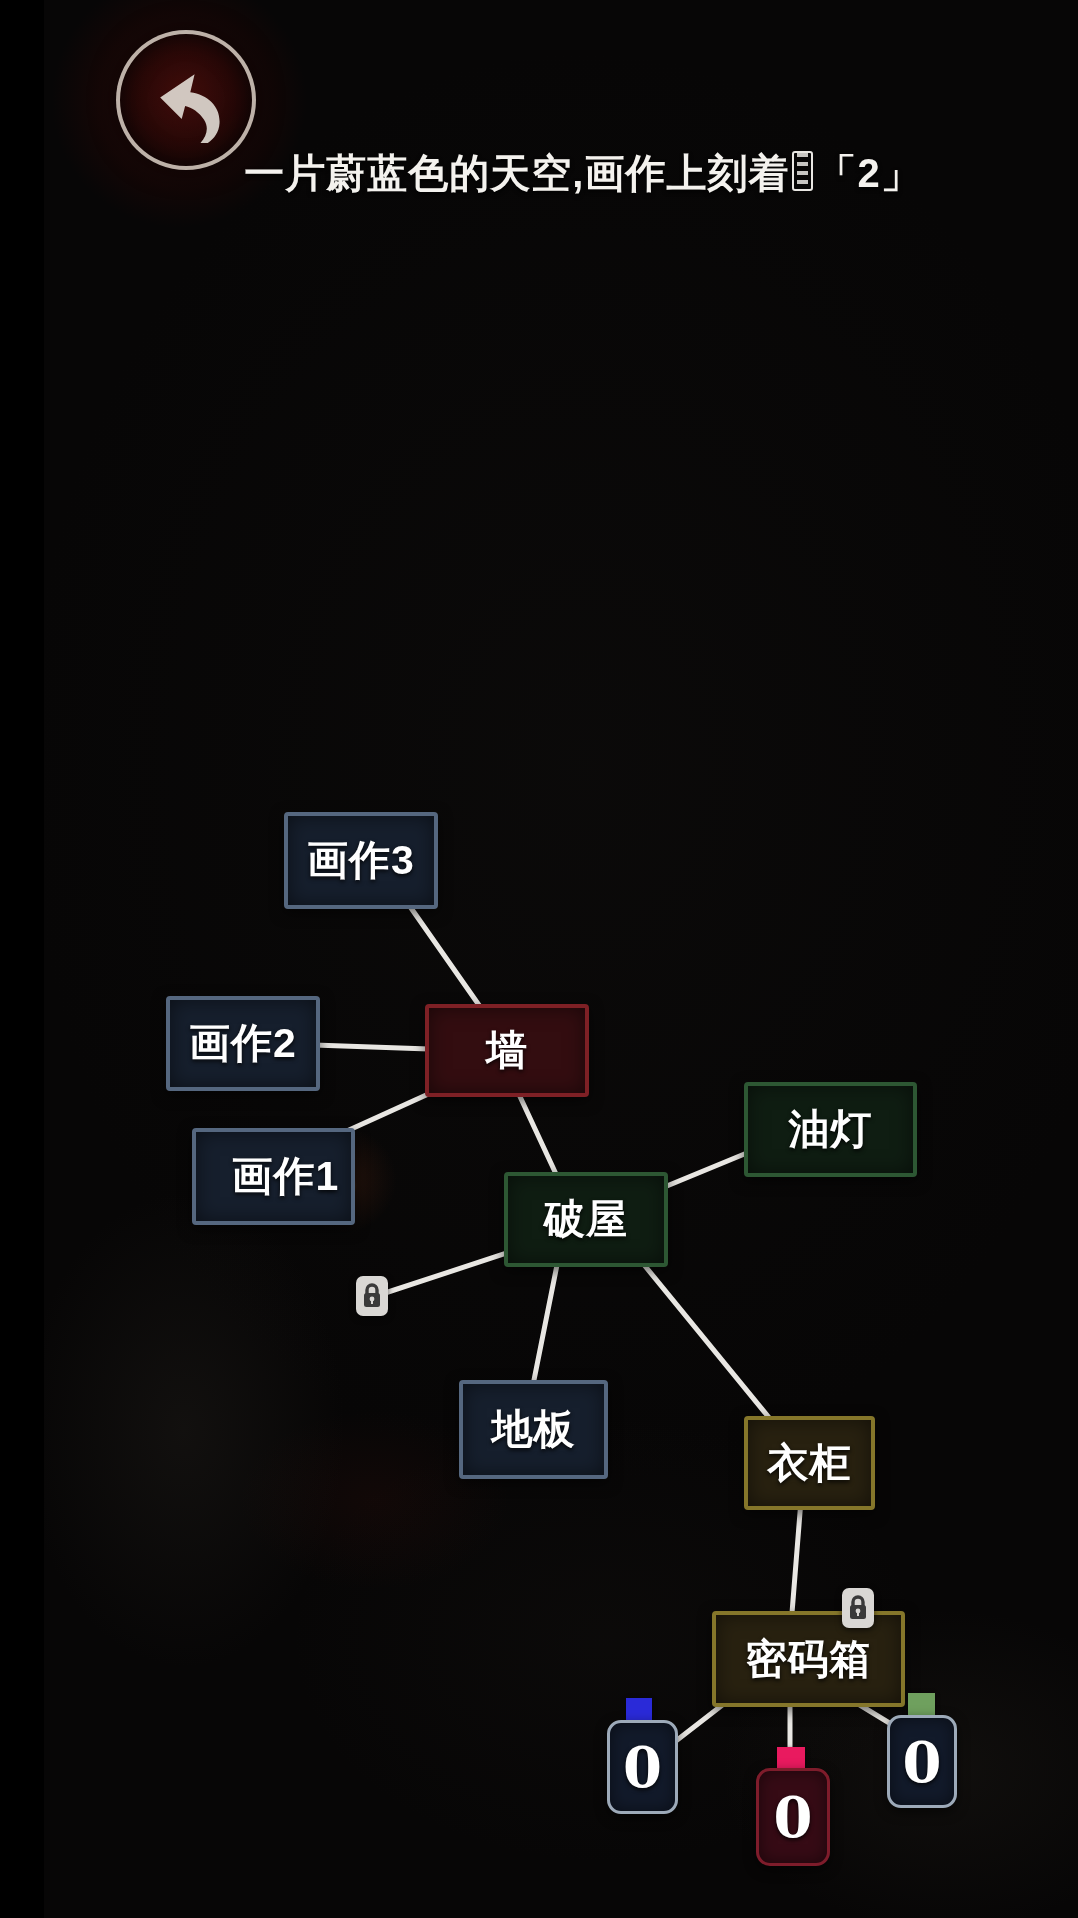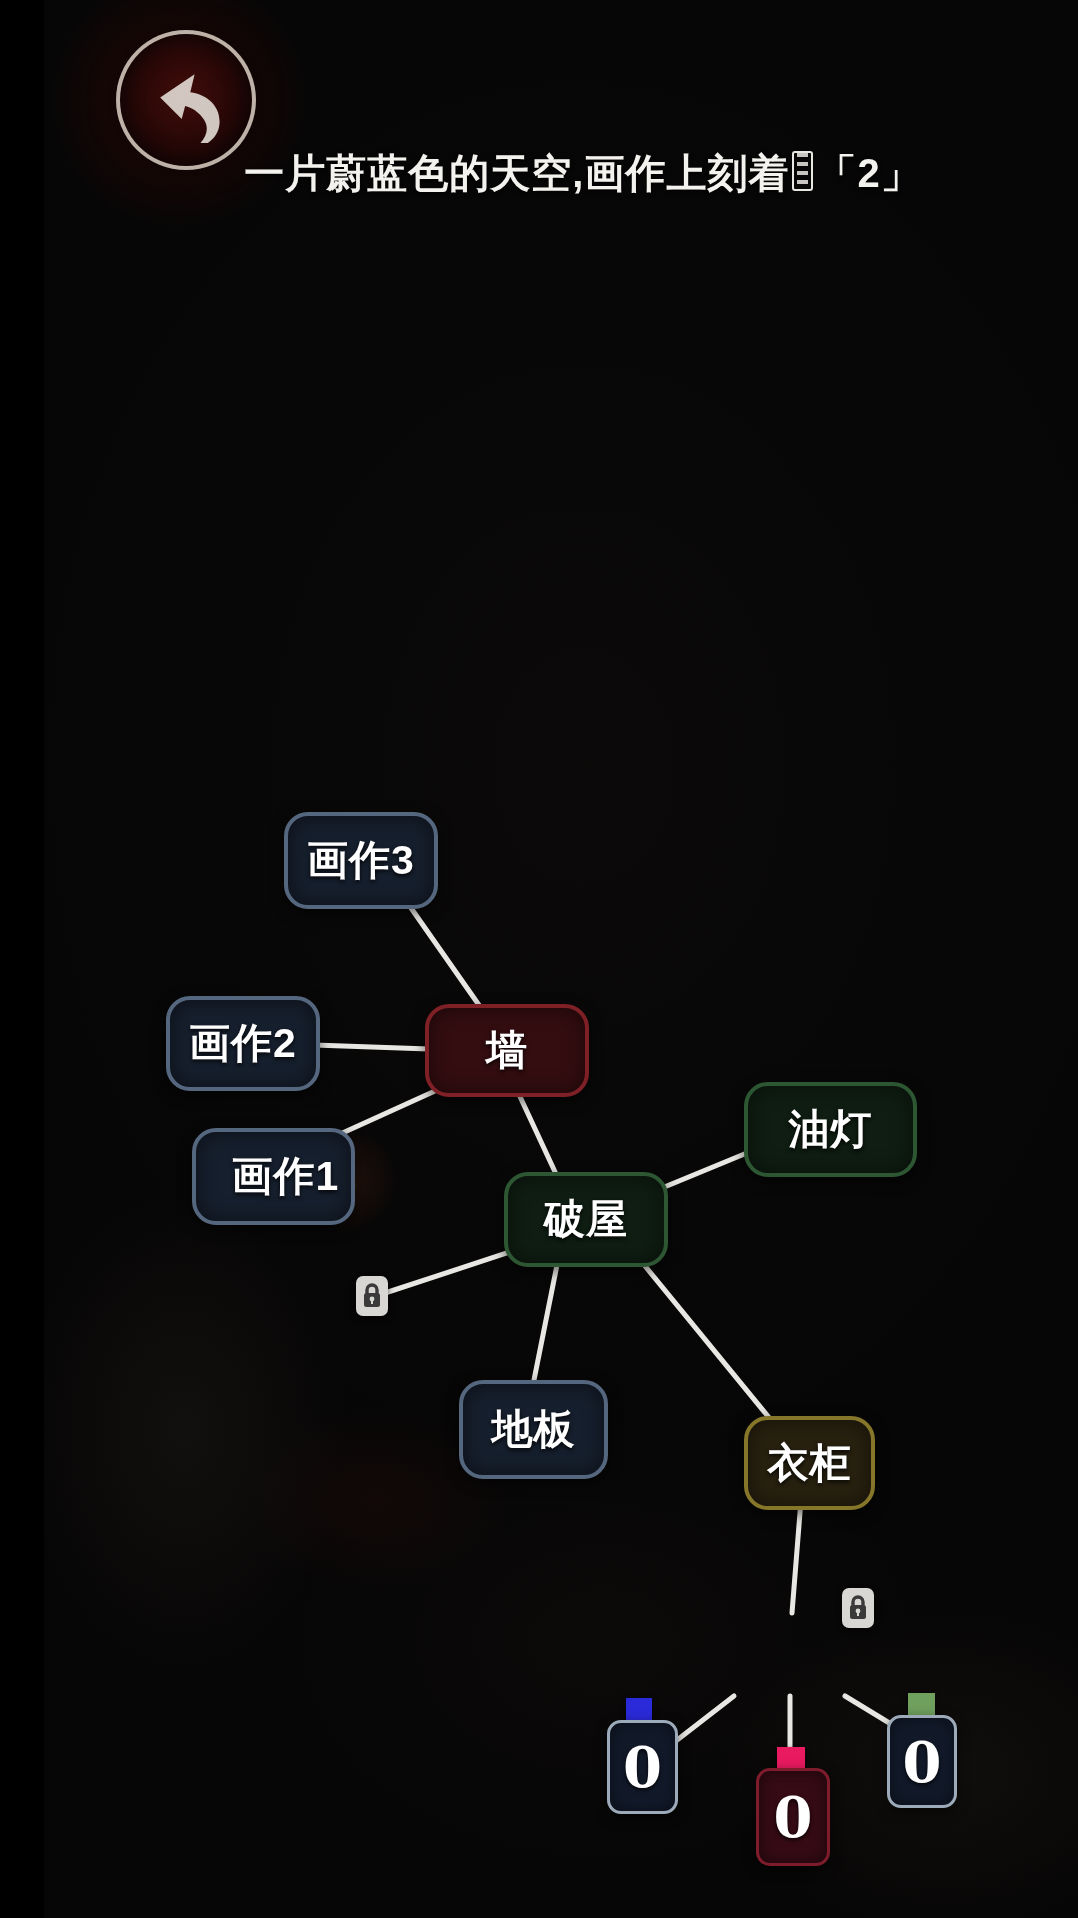--- a/index.html
+++ b/index.html
@@ -42,21 +42,21 @@
     border:2px solid #e9e7e3;border-radius:3px;
     background:repeating-linear-gradient(to bottom, rgba(233,231,227,.85) 0 4px, transparent 4px 9px);
     background-size:11px 100%;background-position:center;background-repeat:no-repeat;
   }
   
   .edges{position:absolute;left:0;top:0;width:1078px;height:1918px;}
   
   .node{
     position:absolute;display:flex;align-items:center;justify-content:center;
     color:#fff;font-weight:bold;font-size:41px;letter-spacing:1px;
-    border-radius:24px;cursor:pointer;
+    border-radius:4px;cursor:pointer;
     text-shadow:0 2px 4px rgba(0,0,0,.85);
     box-shadow:0 4px 14px rgba(0,0,0,.55), inset 0 0 20px rgba(0,0,0,.5);
   }
   .node.navy  {background:#161f2d;border:4px solid #55677f;}
   .node.red   {background:#330d10;border:4px solid #7e2025;}
   .node.green {background:#0f1d12;border:4px solid #2d5733;}
   .node.olive {background:#282110;border:4px solid #85762a;font-family:Liberation Mono, monospace;}
   
   .lock{
     position:absolute;width:32px;height:40px;border-radius:7px;
@@ -129,20 +129,21 @@
       <rect x="3" y="12" width="16" height="14" rx="2.5" fill="#3a3a3a"></rect>
       <circle cx="11" cy="18" r="2.4" fill="#d9d7d4"></circle>
       <rect x="10" y="18" width="2" height="5" fill="#d9d7d4"></rect>
     </svg>
   </div>
 
   <div class="node navy" style="left:415px;top:1380px;width:141px;height:91px;">地板</div>
 
   <div class="node olive" style="left:700px;top:1416px;width:123px;height:86px;">衣柜</div>
 
+  <div class="node olive" style="left:668px;top:1611px;width:185px;height:88px;">密码箱</div>
   <div class="lock" style="left:798px;top:1588px;">
     <svg viewBox="0 0 22 30">
       <path d="M6,13 V9 a5,5 0 0 1 10,0 v4" fill="none" stroke="#3a3a3a" stroke-width="3.4"></path>
       <rect x="3" y="12" width="16" height="14" rx="2.5" fill="#3a3a3a"></rect>
       <circle cx="11" cy="18" r="2.4" fill="#d9d7d4"></circle>
       <rect x="10" y="18" width="2" height="5" fill="#d9d7d4"></rect>
     </svg>
   </div>
 
   <div class="tab" style="left: 582px; top: 1698px; width: 26px; height: 33px; background: rgb(42, 42, 216);"></div>

